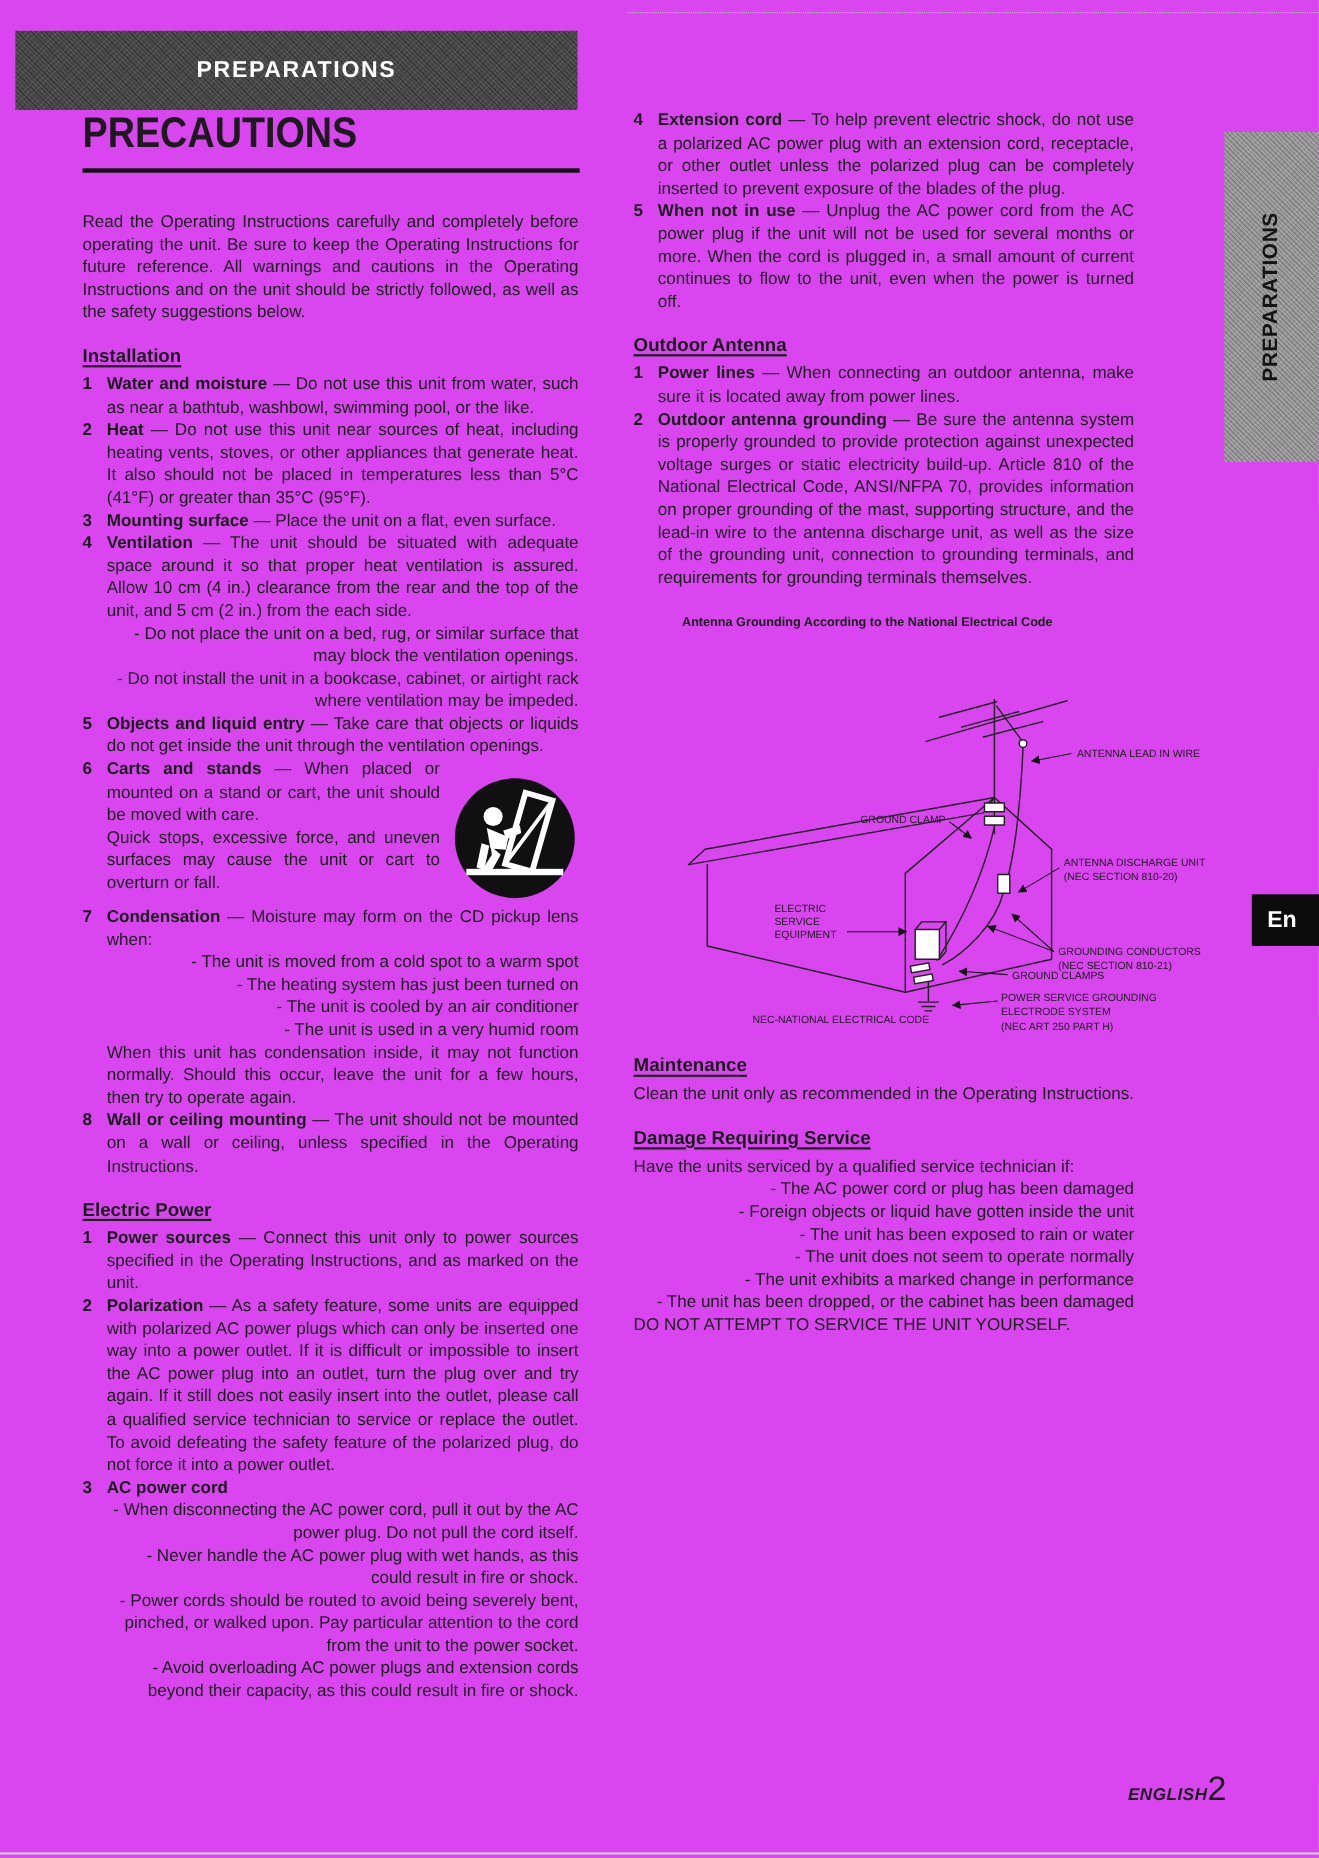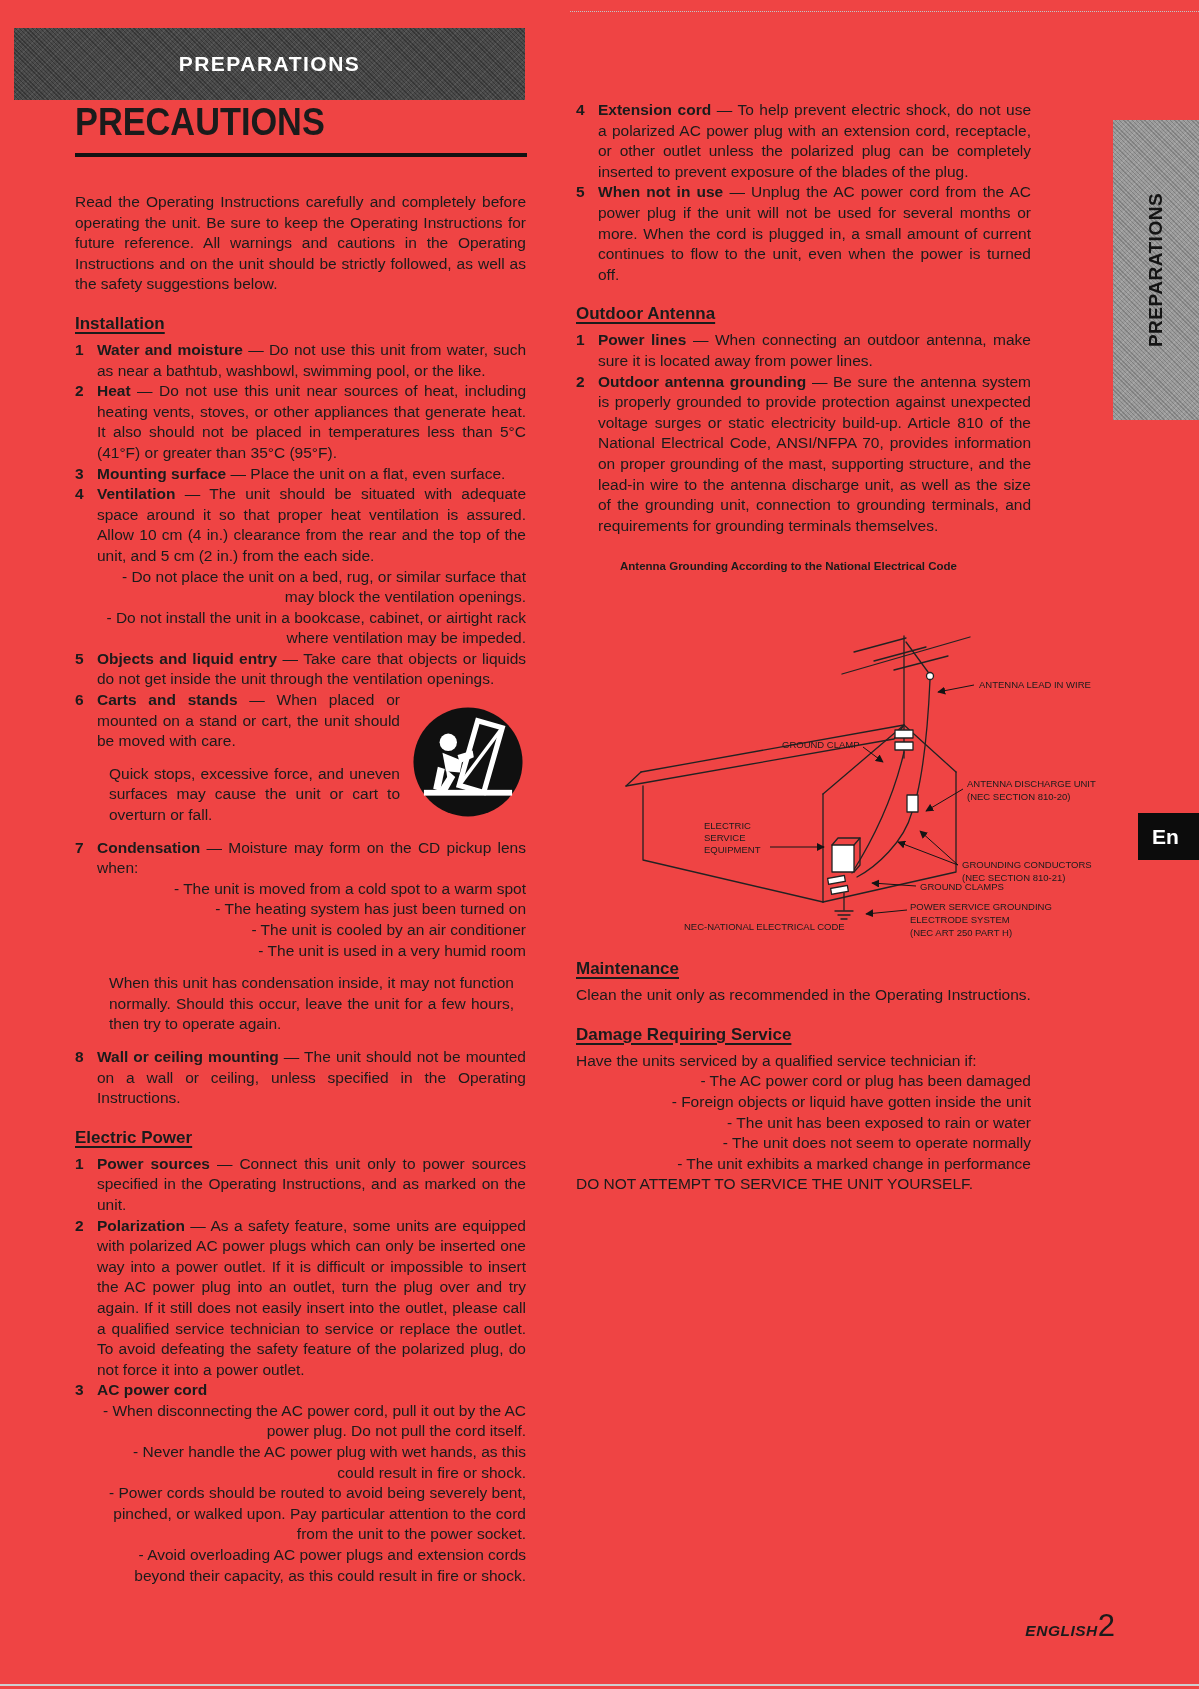--- a/index.html
+++ b/index.html
@@ -1,16 +1,16 @@
 <!DOCTYPE html>
 <html><head>
 <meta charset="utf-8">
 <style>
   html,body{margin:0;padding:0;background:#e9e9e9;}
-  .page{position:relative;width:1199px;height:1689px;background:#ef4444;overflow:hidden;
+  .page{position:relative;width:1199px;height:1689px;background:#d946ef;overflow:hidden;
         font-family:"Liberation Sans",sans-serif;color:#1b1b1b;}
   .artifact-top{position:absolute;left:570px;top:11px;width:629px;border-top:1px dotted #c4c4c4;}
   .artifact-bottom{position:absolute;left:0;top:1684px;width:100%;border-top:2px solid #cfcfcf;}
 
   .banner{position:absolute;left:14px;top:28px;width:511px;height:72px;background:#4a4a4a;
           background-image:
             repeating-linear-gradient(45deg, rgba(0,0,0,.28) 0 1px, transparent 1px 3px),
             repeating-linear-gradient(-45deg, rgba(255,255,255,.07) 0 1px, transparent 1px 4px);
           display:flex;align-items:center;justify-content:center;}
   .banner-label{color:#ffffff;font-weight:bold;font-size:21px;letter-spacing:1.5px;}
@@ -22,21 +22,21 @@
   .col-left{position:absolute;left:75px;top:192px;width:451px;}
   .col-right{position:absolute;left:576px;top:100px;width:455px;}
 
   .body-text{margin:0;font-size:15.5px;line-height:20.6px;text-align:justify;}
   .sec-heading{font-size:17px;font-weight:bold;margin:19px 0 6px 0;
                text-decoration:underline;text-decoration-thickness:1.5px;text-underline-offset:3px;}
   .item{position:relative;padding-left:22px;font-size:15.5px;line-height:20.6px;text-align:justify;}
   .item > .num{position:absolute;left:0;top:0;font-weight:bold;}
   .sub{padding-left:14px;text-indent:-14px;text-align:right;}
   .sub::before{content:"- ";}
-  .cont{margin:12px;}
+  .cont{margin:0;}
   .caps-line{font-size:15.5px;line-height:20.6px;}
 
   .cart-icon{float:right;margin:14px 0 4px 10px;}
   .clear{clear:both;}
 
   .diagram-block{margin-top:24px;}
   .diagram-title{font-size:11.5px;font-weight:bold;margin:0 0 8px 44px;}
   .diagram-svg{display:block;overflow:visible;}
   .diagram-svg text{font-family:"Liberation Sans",sans-serif;font-size:9.5px;fill:#1b1b1b;}
 
@@ -272,20 +272,21 @@
     <h3 class="sec-heading">Maintenance</h3>
     <p class="body-text">Clean the unit only as recommended in the Operating Instructions.</p>
 
     <h3 class="sec-heading">Damage Requiring Service</h3>
     <div class="caps-line">Have the units serviced by a qualified service technician if:</div>
     <div class="caps-line sub">The AC power cord or plug has been damaged</div>
     <div class="caps-line sub">Foreign objects or liquid have gotten inside the unit</div>
     <div class="caps-line sub">The unit has been exposed to rain or water</div>
     <div class="caps-line sub">The unit does not seem to operate normally</div>
     <div class="caps-line sub">The unit exhibits a marked change in performance</div>
+    <div class="caps-line sub">The unit has been dropped, or the cabinet has been damaged</div>
     <div class="caps-line">DO NOT ATTEMPT TO SERVICE THE UNIT YOURSELF.</div>
   </div>
 
   <div class="side-tab">
     <span class="side-tab-label">PREPARATIONS</span>
   </div>
 
   <div class="en-badge">
     <span>En</span>
   </div>

